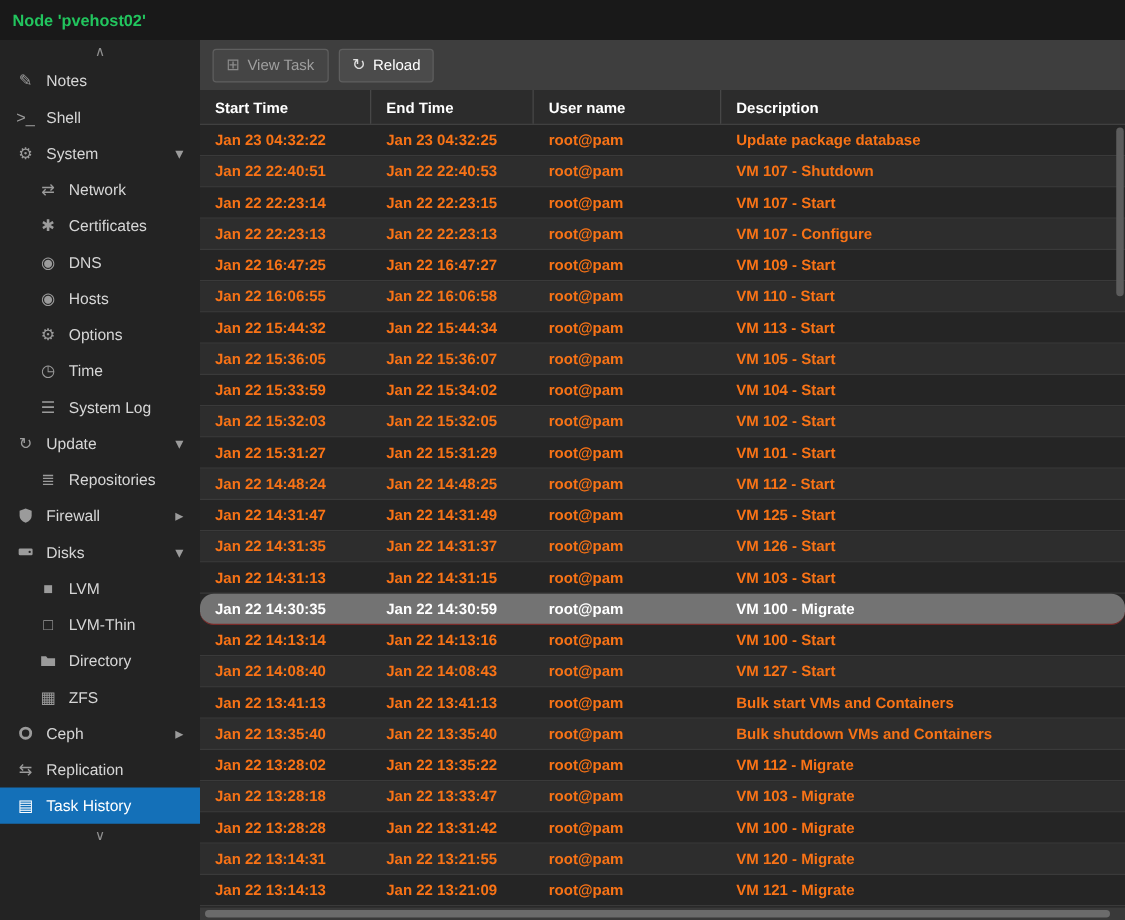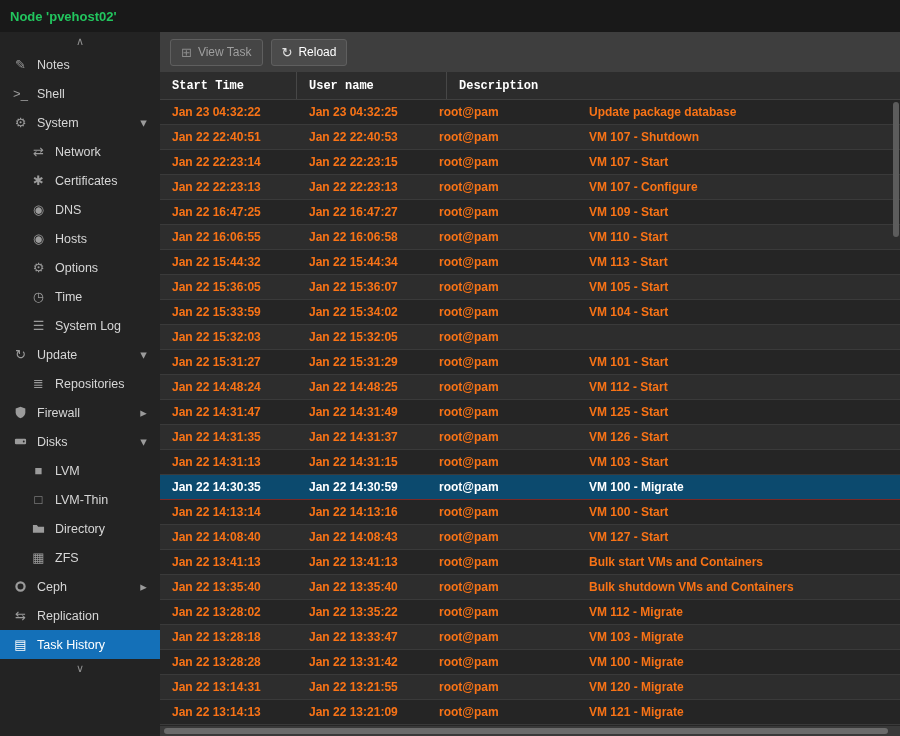--- a/index.html
+++ b/index.html
@@ -29,30 +29,30 @@
   
   .main { flex:1; display:flex; flex-direction:column; min-width:0; background:#262626; }
   .toolbar { height:40px; background:#3e3e3e; display:flex; align-items:center; gap:8px; padding:0 10px; flex:0 0 auto; }
   .btn { display:inline-flex; align-items:center; gap:6px; height:27px; padding:0 10px; background:#4b4b4b; border:1px solid #5f5f5f; border-radius:3px; color:#ffffff; font-size:12px; font-family:inherit; cursor:pointer; }
   .btn .btn-icon { font-size:13px; color:#e0e0e0; }
   .btn-disabled { color:#9f9f9f; background:#454545; }
   .btn-disabled .btn-icon { color:#8a8a8a; }
 
   
   .thead { height:28px; background:#2c2c2c; display:flex; align-items:center; border-bottom:1px solid #404040; flex:0 0 auto; }
-  .thcell { height:100%; display:flex; align-items:center; padding-left:12px; color:#ffffff; font-size:12px; font-weight:bold; border-right:1px solid #474747;font-family:Liberation Mono, monospace; }
+  .thcell { height:100%; display:flex; align-items:center; padding-left:12px; color:#ffffff; font-size:12px; font-weight:bold; border-right:1px solid #474747; }
   .thcell:last-child { border-right:none; }
 
   
   .tbody-wrap { flex:1; position:relative; overflow:hidden; }
   .tbody { width:100%; }
   .trow { height:25px; display:flex; align-items:center; border-bottom:1px solid #3a3a3a; color:#f97316; font-size:12px; font-weight:600; }
   .trow-odd { background:#252525; }
   .trow-even { background:#2d2d2d; }
-  .trow-error { background:#0c4a6e; color:#ffffff; border-bottom-color:#7a2a28; }
+  .trow-error { background:#737373; color:#ffffff; border-bottom-color:#7a2a28;border-radius:11px; }
   .tcell { padding-left:12px; white-space:nowrap; overflow:hidden; }
   .tcell-0 { width:137px; flex:0 0 auto; }
   .tcell-1 { width:130px; flex:0 0 auto; }
   .tcell-2 { width:150px; flex:0 0 auto; }
   .tcell-3 { flex:1; }
 
   
   .vscroll { position:absolute; top:0; right:0; width:8px; height:100%; }
   .vthumb { position:absolute; top:2px; right:1px; width:6px; height:135px; background:#5c5c5c; border-radius:3px; }
   .hscroll { height:10px; background:#393939; flex:0 0 auto; position:relative; }
@@ -194,20 +194,21 @@
           <span>View Task</span>
         </button>
         <button class="btn">
           <span class="icon btn-icon">↻</span>
           <span>Reload</span>
         </button>
       </div>
 
       <div class="thead">
         <div class="thcell tcell-0">Start Time</div>
+        <div class="thcell tcell-1">End Time</div>
         <div class="thcell tcell-2">User name</div>
         <div class="thcell tcell-3">Description</div>
       </div>
 
       <div class="tbody-wrap">
         <div class="tbody">
             <div class="trow trow-odd">
               <div class="tcell tcell-0">Jan 23 04:32:22</div>
               <div class="tcell tcell-1">Jan 23 04:32:25</div>
               <div class="tcell tcell-2">root@pam</div>
@@ -258,20 +259,21 @@
             <div class="trow trow-odd">
               <div class="tcell tcell-0">Jan 22 15:33:59</div>
               <div class="tcell tcell-1">Jan 22 15:34:02</div>
               <div class="tcell tcell-2">root@pam</div>
               <div class="tcell tcell-3">VM 104 - Start</div>
             </div>
             <div class="trow trow-even">
               <div class="tcell tcell-0">Jan 22 15:32:03</div>
               <div class="tcell tcell-1">Jan 22 15:32:05</div>
               <div class="tcell tcell-2">root@pam</div>
+              <div class="tcell tcell-3">VM 102 - Start</div>
             </div>
             <div class="trow trow-odd">
               <div class="tcell tcell-0">Jan 22 15:31:27</div>
               <div class="tcell tcell-1">Jan 22 15:31:29</div>
               <div class="tcell tcell-2">root@pam</div>
               <div class="tcell tcell-3">VM 101 - Start</div>
             </div>
             <div class="trow trow-even">
               <div class="tcell tcell-0">Jan 22 14:48:24</div>
               <div class="tcell tcell-1">Jan 22 14:48:25</div>

